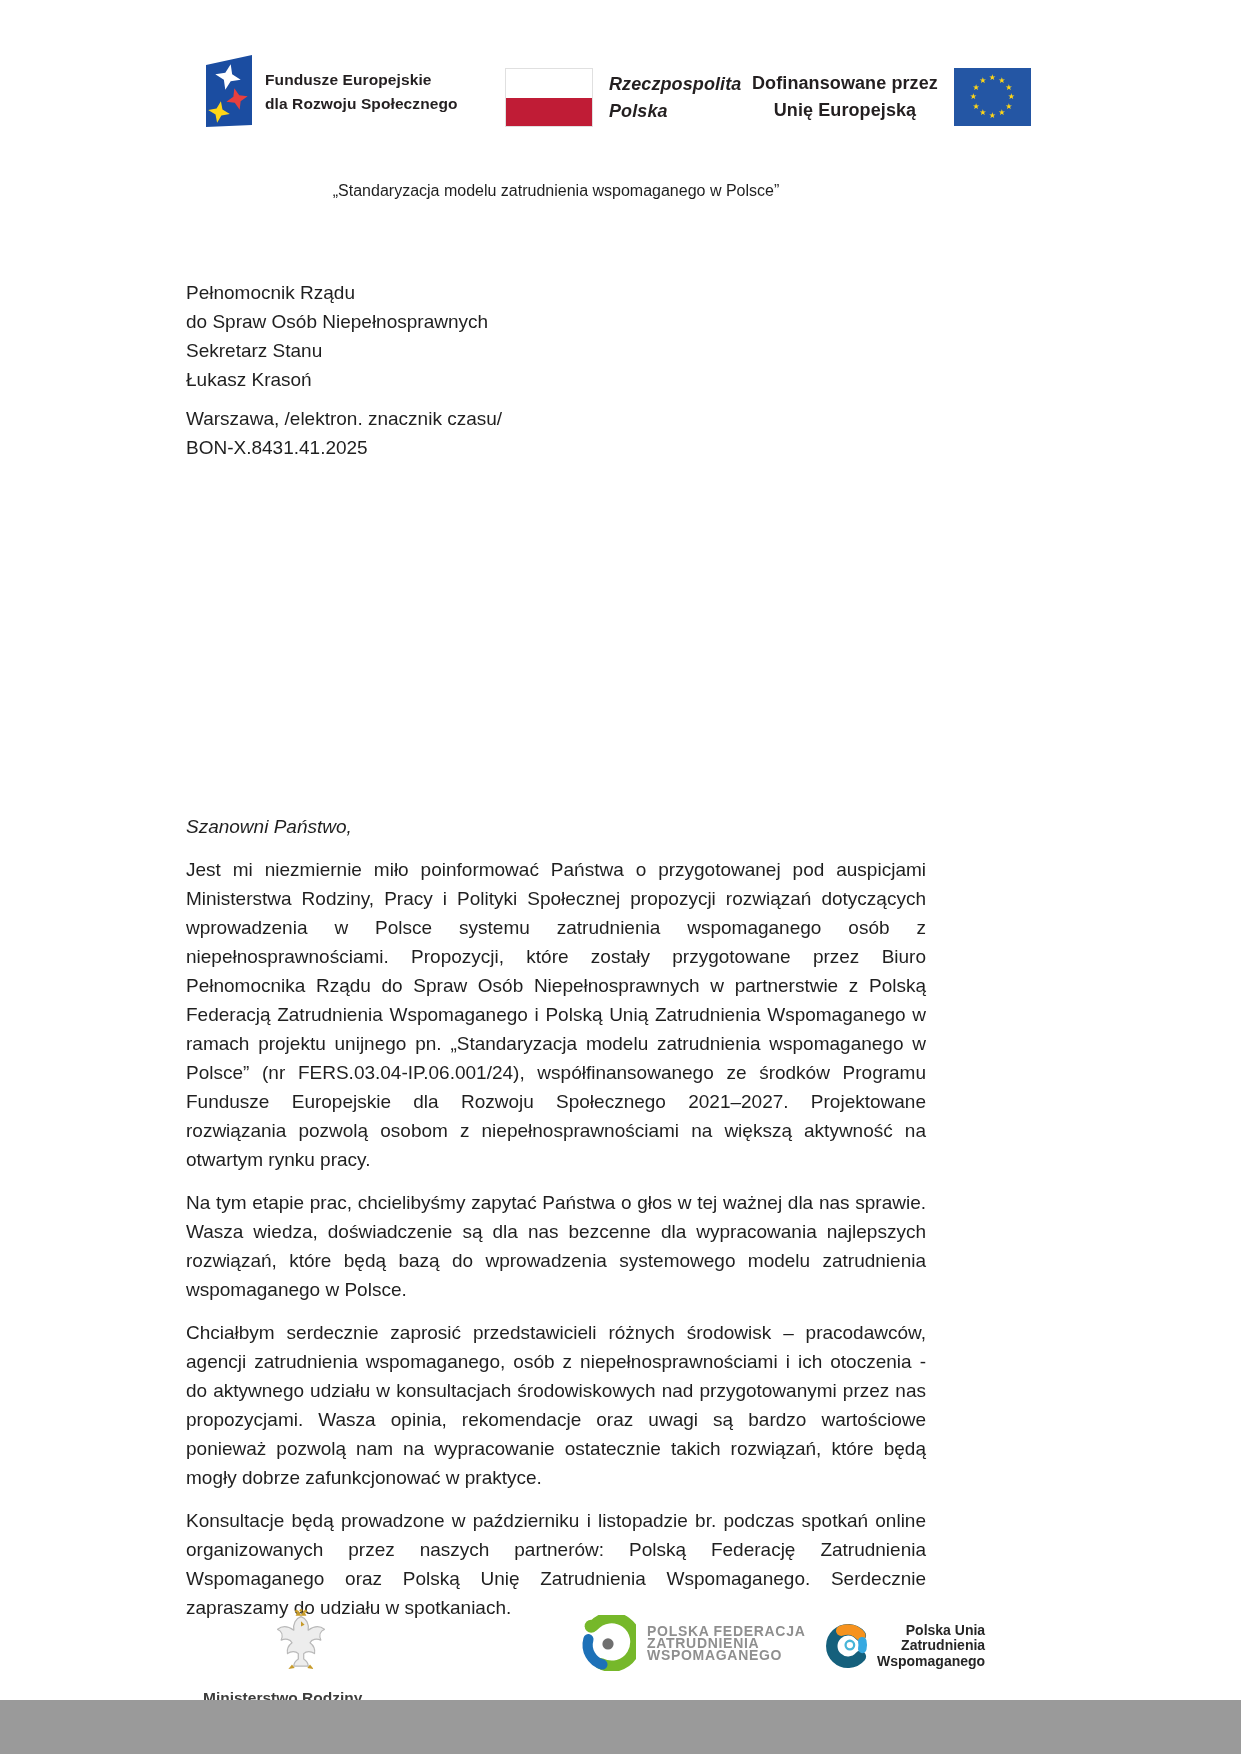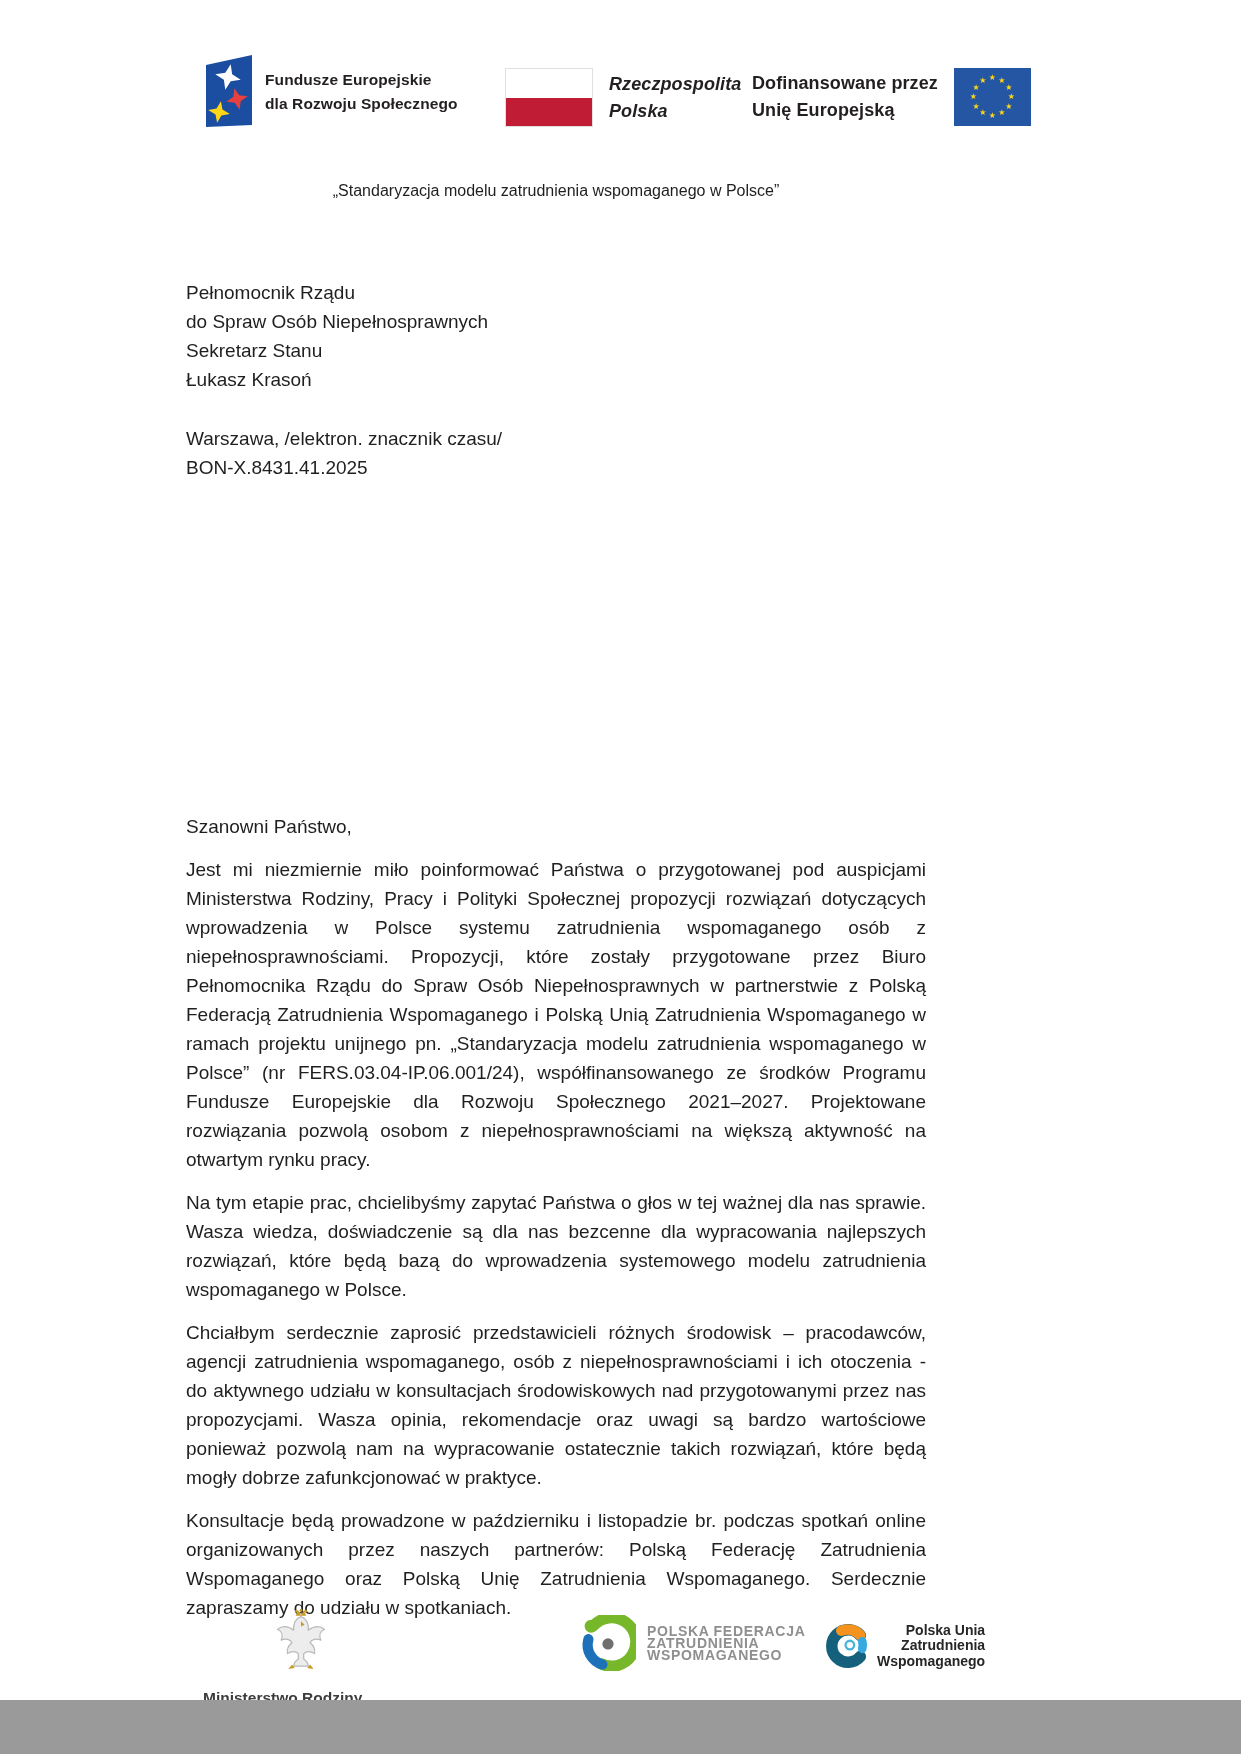--- a/index.html
+++ b/index.html
@@ -8,32 +8,32 @@
     background:#ffffff; overflow:hidden;
     font-family:"Liberation Sans", sans-serif; color:#1f1f1f;
   }
   
   .hdr-block { position:absolute; display:flex; align-items:center; }
   .fe-logo   { left:200px; top:55px; gap:13px; }
   .pl-logo   { left:505px; top:68px; gap:16px;font-style:italic; }
   .eu-logo   { left:752px; top:68px; gap:16px; }
   .logo-text { font-size:15.5px; font-weight:600; line-height:24px; color:#231f20; letter-spacing:.1px; }
   .logo-text.big { font-size:18px; line-height:27px; }
-  .logo-text.right { text-align:left; }
+  .logo-text.right { text-align:center; }
   .pl-flag { width:88px; height:59px; border:1px solid #e0e0e0; box-sizing:border-box; background:#fff; }
   .pl-flag .half { height:50%; }
   .eu-flag { position:relative; width:77px; height:58px; }
   .eu-flag .star { position:absolute; font-size:8px; line-height:8px; transform:translate(-50%,-50%); }
   
   .doc-title { position:absolute; left:186px; top:182px; width:740px; text-align:center; font-size:16px; }
   .addr      { position:absolute; left:186px; top:278px; font-size:19px; line-height:29px; }
-  .refblock  { position:absolute; left:186px; top:424px; font-size:19px; line-height:29px; }
+  .refblock  { position:absolute; left:186px; top:404px; font-size:19px; line-height:29px; }
   
   .letter-body { position:absolute; left:186px; top:812px; width:740px; font-size:19px; line-height:29px; }
-  .letter-body .salutation { margin:0 0 14px 0; }
+  .letter-body .salutation { margin:0 0 14px 0;font-style:italic; }
   .letter-body p { margin:0 0 14px 0; text-align:justify; }
   
   .ft-block { position:absolute; display:flex; align-items:center; }
   .min-logo  { left:203px; top:1608px; gap:13px;flex-direction:column; }
   .pfzw-logo { left:580px; top:1615px; gap:11px; }
   .puzw-logo { left:826px; top:1622px; gap:9px; }
   .min-text { font-size:15.5px; line-height:22px; color:#3c3c3b; font-weight:600; }
   .min-bars { margin-top:6px; }
   .min-bar-gray { height:4px; background:#ececec; }
   .min-bar-red  { height:5px; background:#d2232a; }

